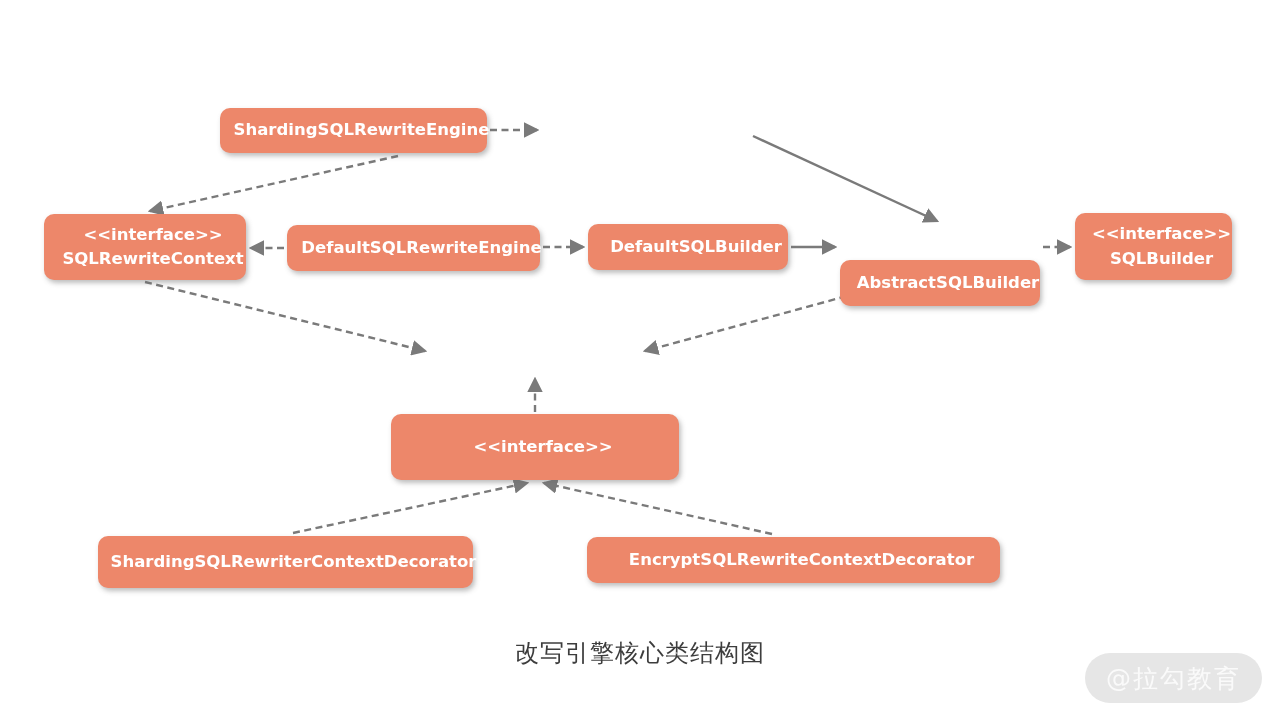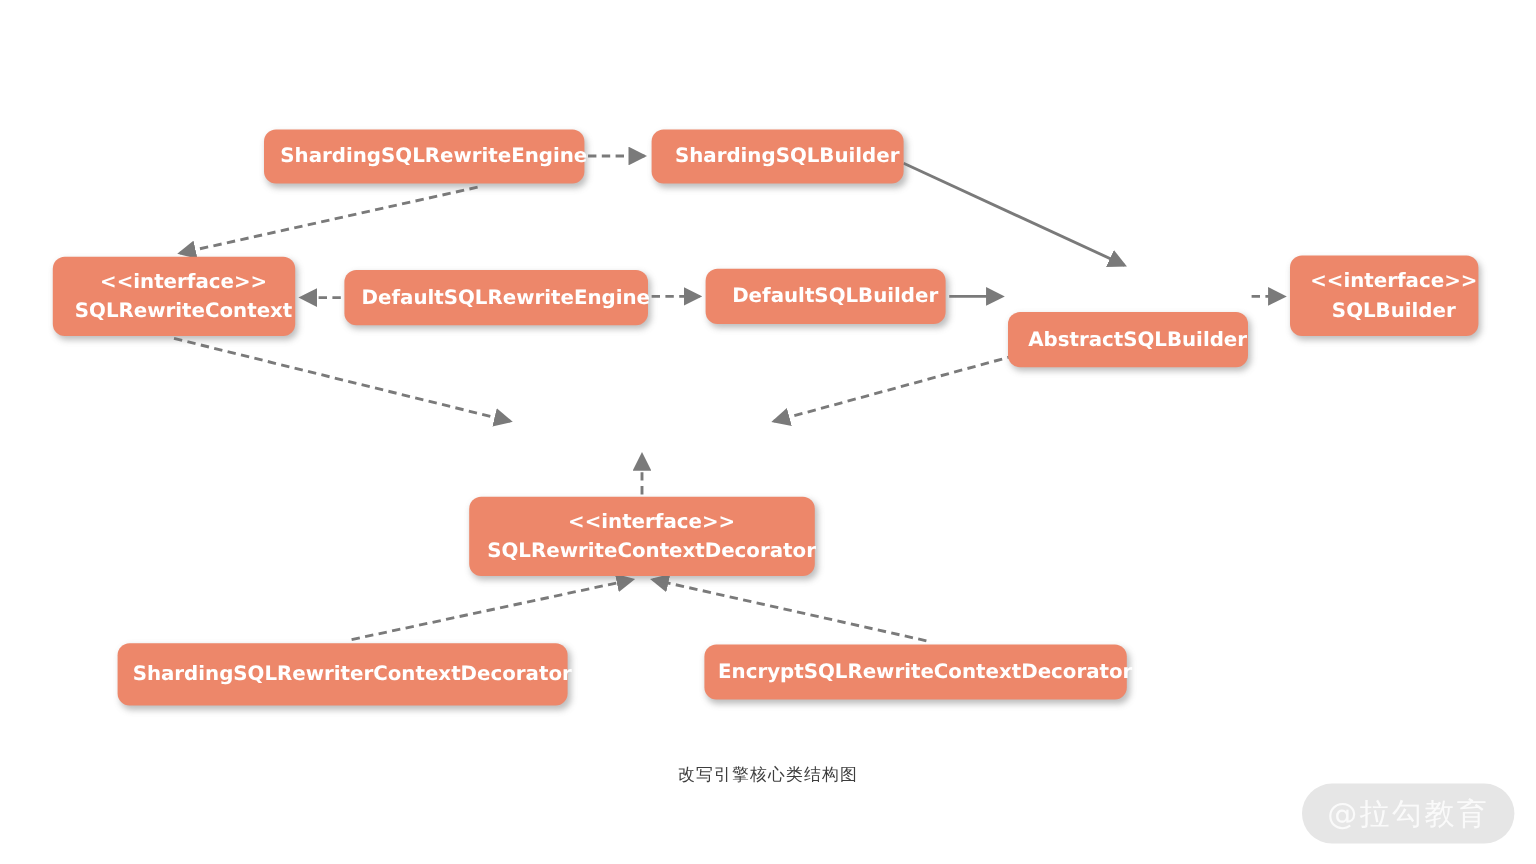--- a/index.html
+++ b/index.html
@@ -55,21 +55,21 @@
   }
   .stereotype, .node-label {
     line-height: 1.1;
   }
   .caption {
     position: absolute;
     left: 0;
     top: 637px;
     width: 100%;
     text-align: center;
-    font-size: 14px;
+    font-size: 24px;
     color: var(--caption-color, #3d3d3d);
     letter-spacing: 1px;
   }
   .watermark {
     position: absolute;
     left: 1085px;
     top: 653px;
     width: 177px;
     height: 50px;
     border-radius: 25px;
@@ -102,46 +102,42 @@
       <line x1="145" y1="282" x2="425" y2="351" class="edge dashed" marker-end="url(#arrow)"></line>
       <line x1="935" y1="272" x2="645" y2="351" class="edge dashed" marker-end="url(#arrow)"></line>
       <line x1="535" y1="412" x2="535" y2="379" class="edge dashed" marker-end="url(#arrow)"></line>
       <line x1="293" y1="533" x2="527" y2="483" class="edge dashed" marker-end="url(#arrow)"></line>
       <line x1="772" y1="534" x2="544" y2="483" class="edge dashed" marker-end="url(#arrow)"></line>
     </svg>
   <div id="nodes-layer">
       <div class="node" style="left: 220px; top: 108px; width: 267px; height: 45px;">
         <div class="node-label">ShardingSQLRewriteEngine</div>
       </div>
-      <div class="node" style="left: 543px; top: 108px; width: 210px; height: 45px;">
-        <div class="node-label">ShardingSQLBuilder</div>
-      </div>
       <div class="node" style="left: 44px; top: 214px; width: 202px; height: 66px;">
         <div class="stereotype">&lt;&lt;interface&gt;&gt;</div>
         <div class="node-label">SQLRewriteContext</div>
       </div>
       <div class="node" style="left: 287px; top: 225px; width: 253px; height: 46px;">
         <div class="node-label">DefaultSQLRewriteEngine</div>
       </div>
       <div class="node" style="left: 588px; top: 224px; width: 200px; height: 46px;">
         <div class="node-label">DefaultSQLBuilder</div>
       </div>
       <div class="node" style="left: 840px; top: 224px; width: 200px; height: 46px; margin-top: 36px;">
         <div class="node-label">AbstractSQLBuilder</div>
       </div>
       <div class="node" style="left: 1075px; top: 213px; width: 157px; height: 67px;">
         <div class="stereotype">&lt;&lt;interface&gt;&gt;</div>
         <div class="node-label">SQLBuilder</div>
       </div>
       <div class="node" style="left: 391px; top: 414px; width: 288px; height: 66px;">
         <div class="stereotype">&lt;&lt;interface&gt;&gt;</div>
-        <div class="node-label">SQLRewriteContextDecorator</div>
       </div>
       <div class="node" style="left: 98px; top: 536px; width: 375px; height: 52px;">
         <div class="node-label">ShardingSQLRewriterContextDecorator</div>
       </div>
-      <div class="node" style="left: 587px; top: 537px; width: 352px; height: 46px;">
+      <div class="node" style="left: 587px; top: 537px; width: 413px; height: 46px;">
         <div class="node-label">EncryptSQLRewriteContextDecorator</div>
       </div>
     </div>
   <div class="caption">改写引擎核心类结构图</div>
   <div class="watermark">@拉勾教育</div>
 </div>
 
 </body></html>

